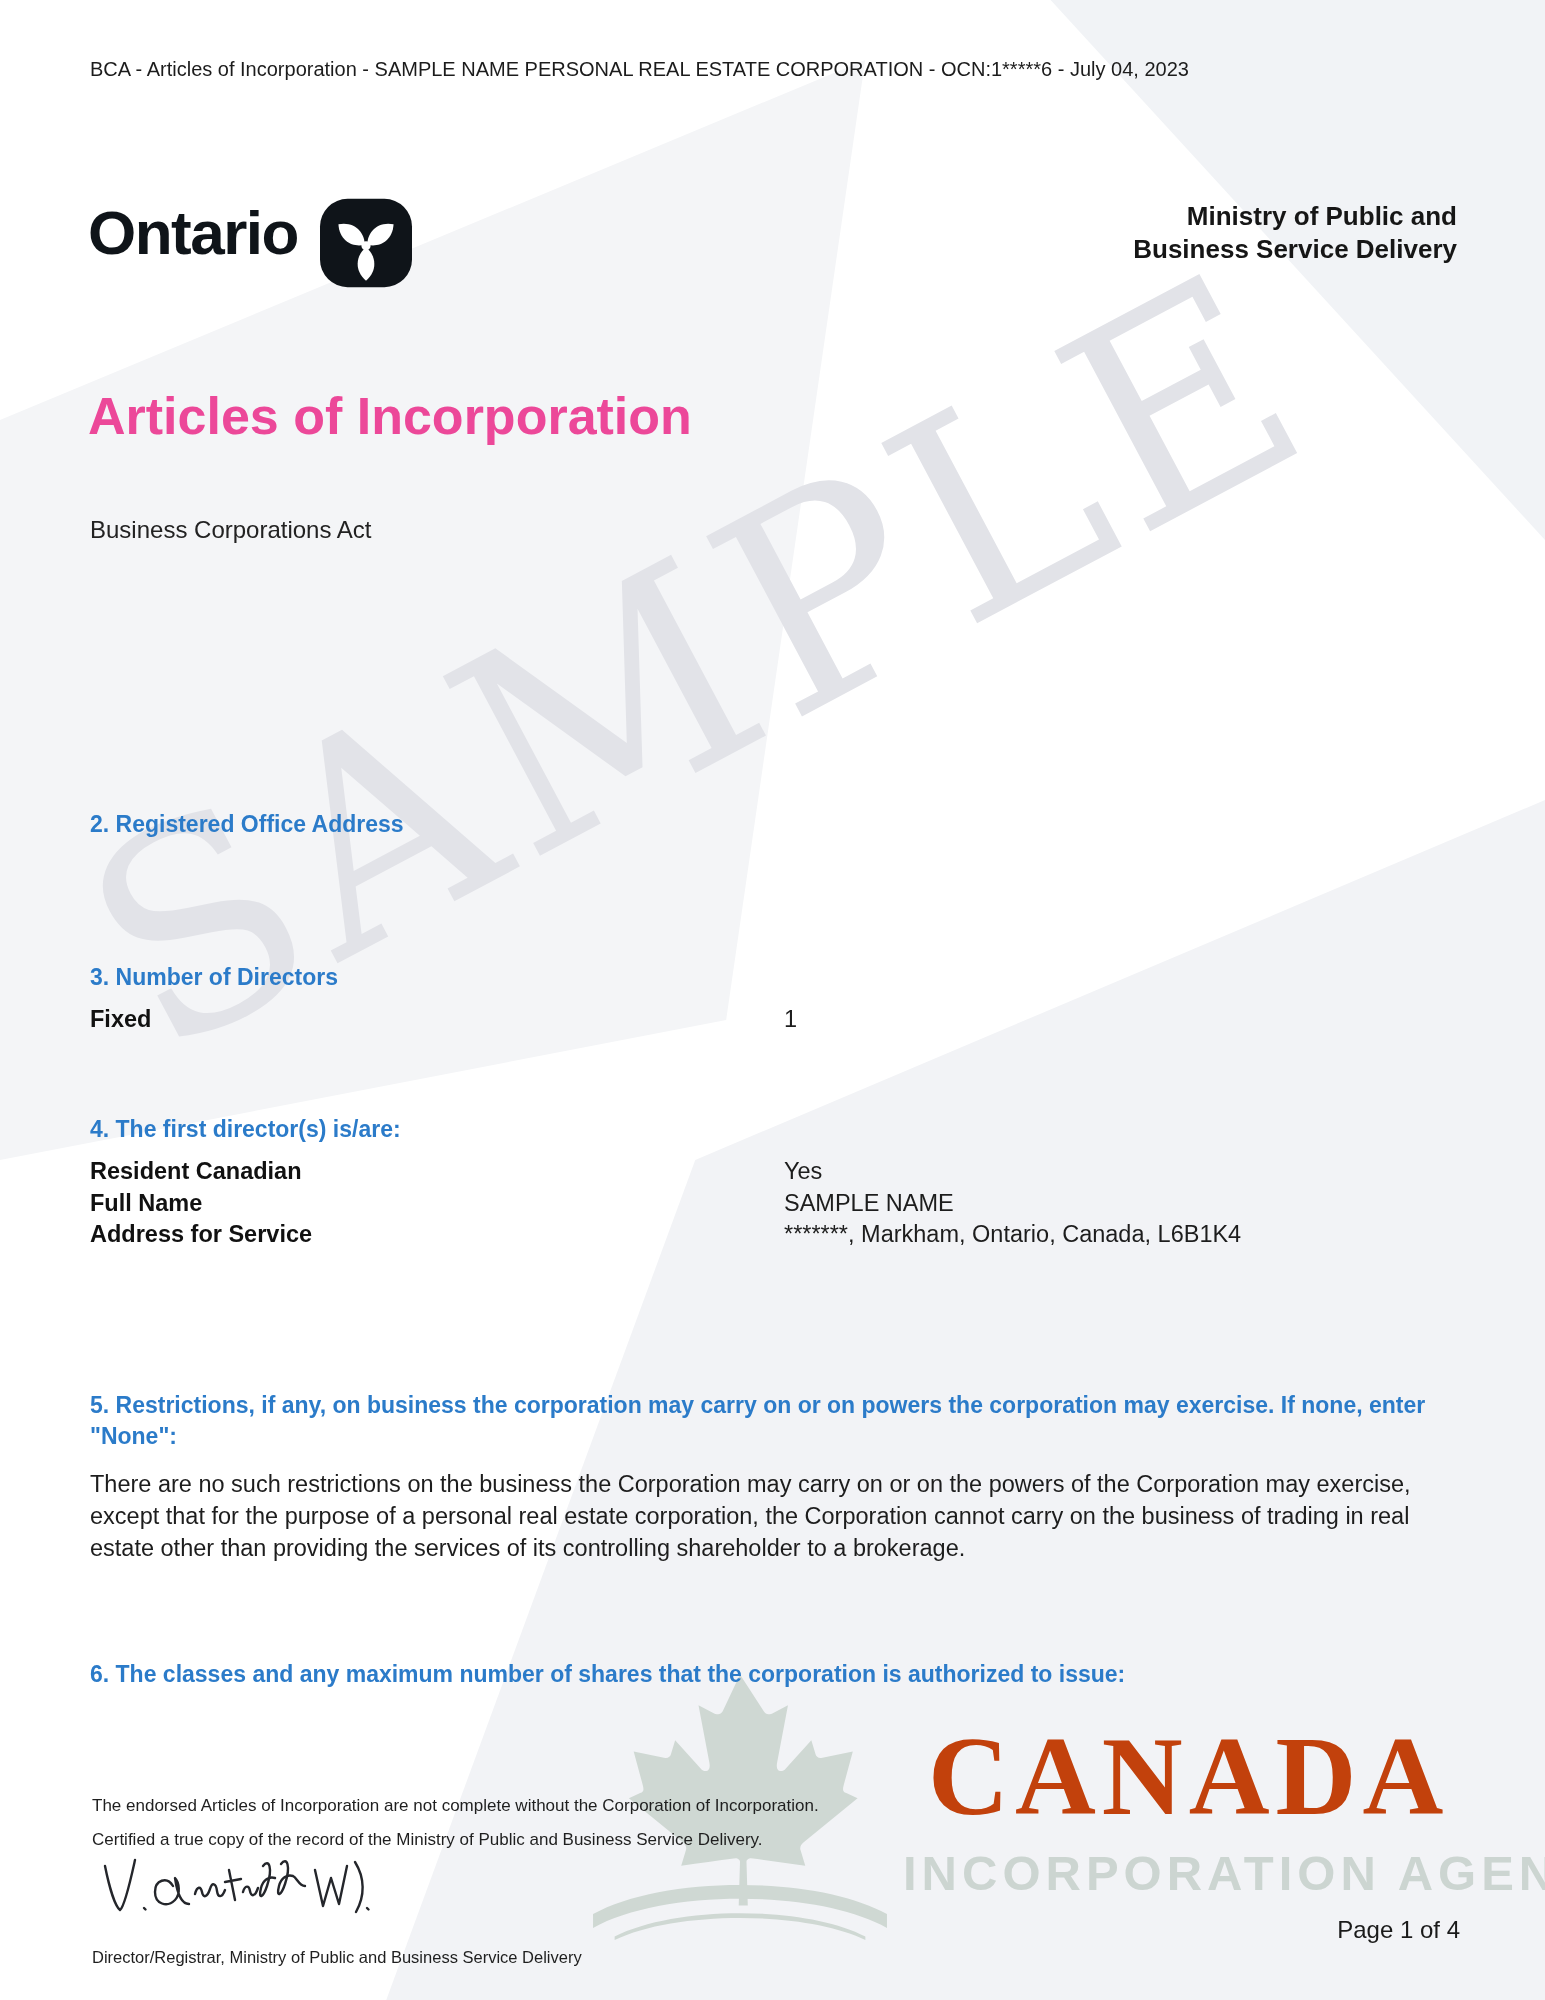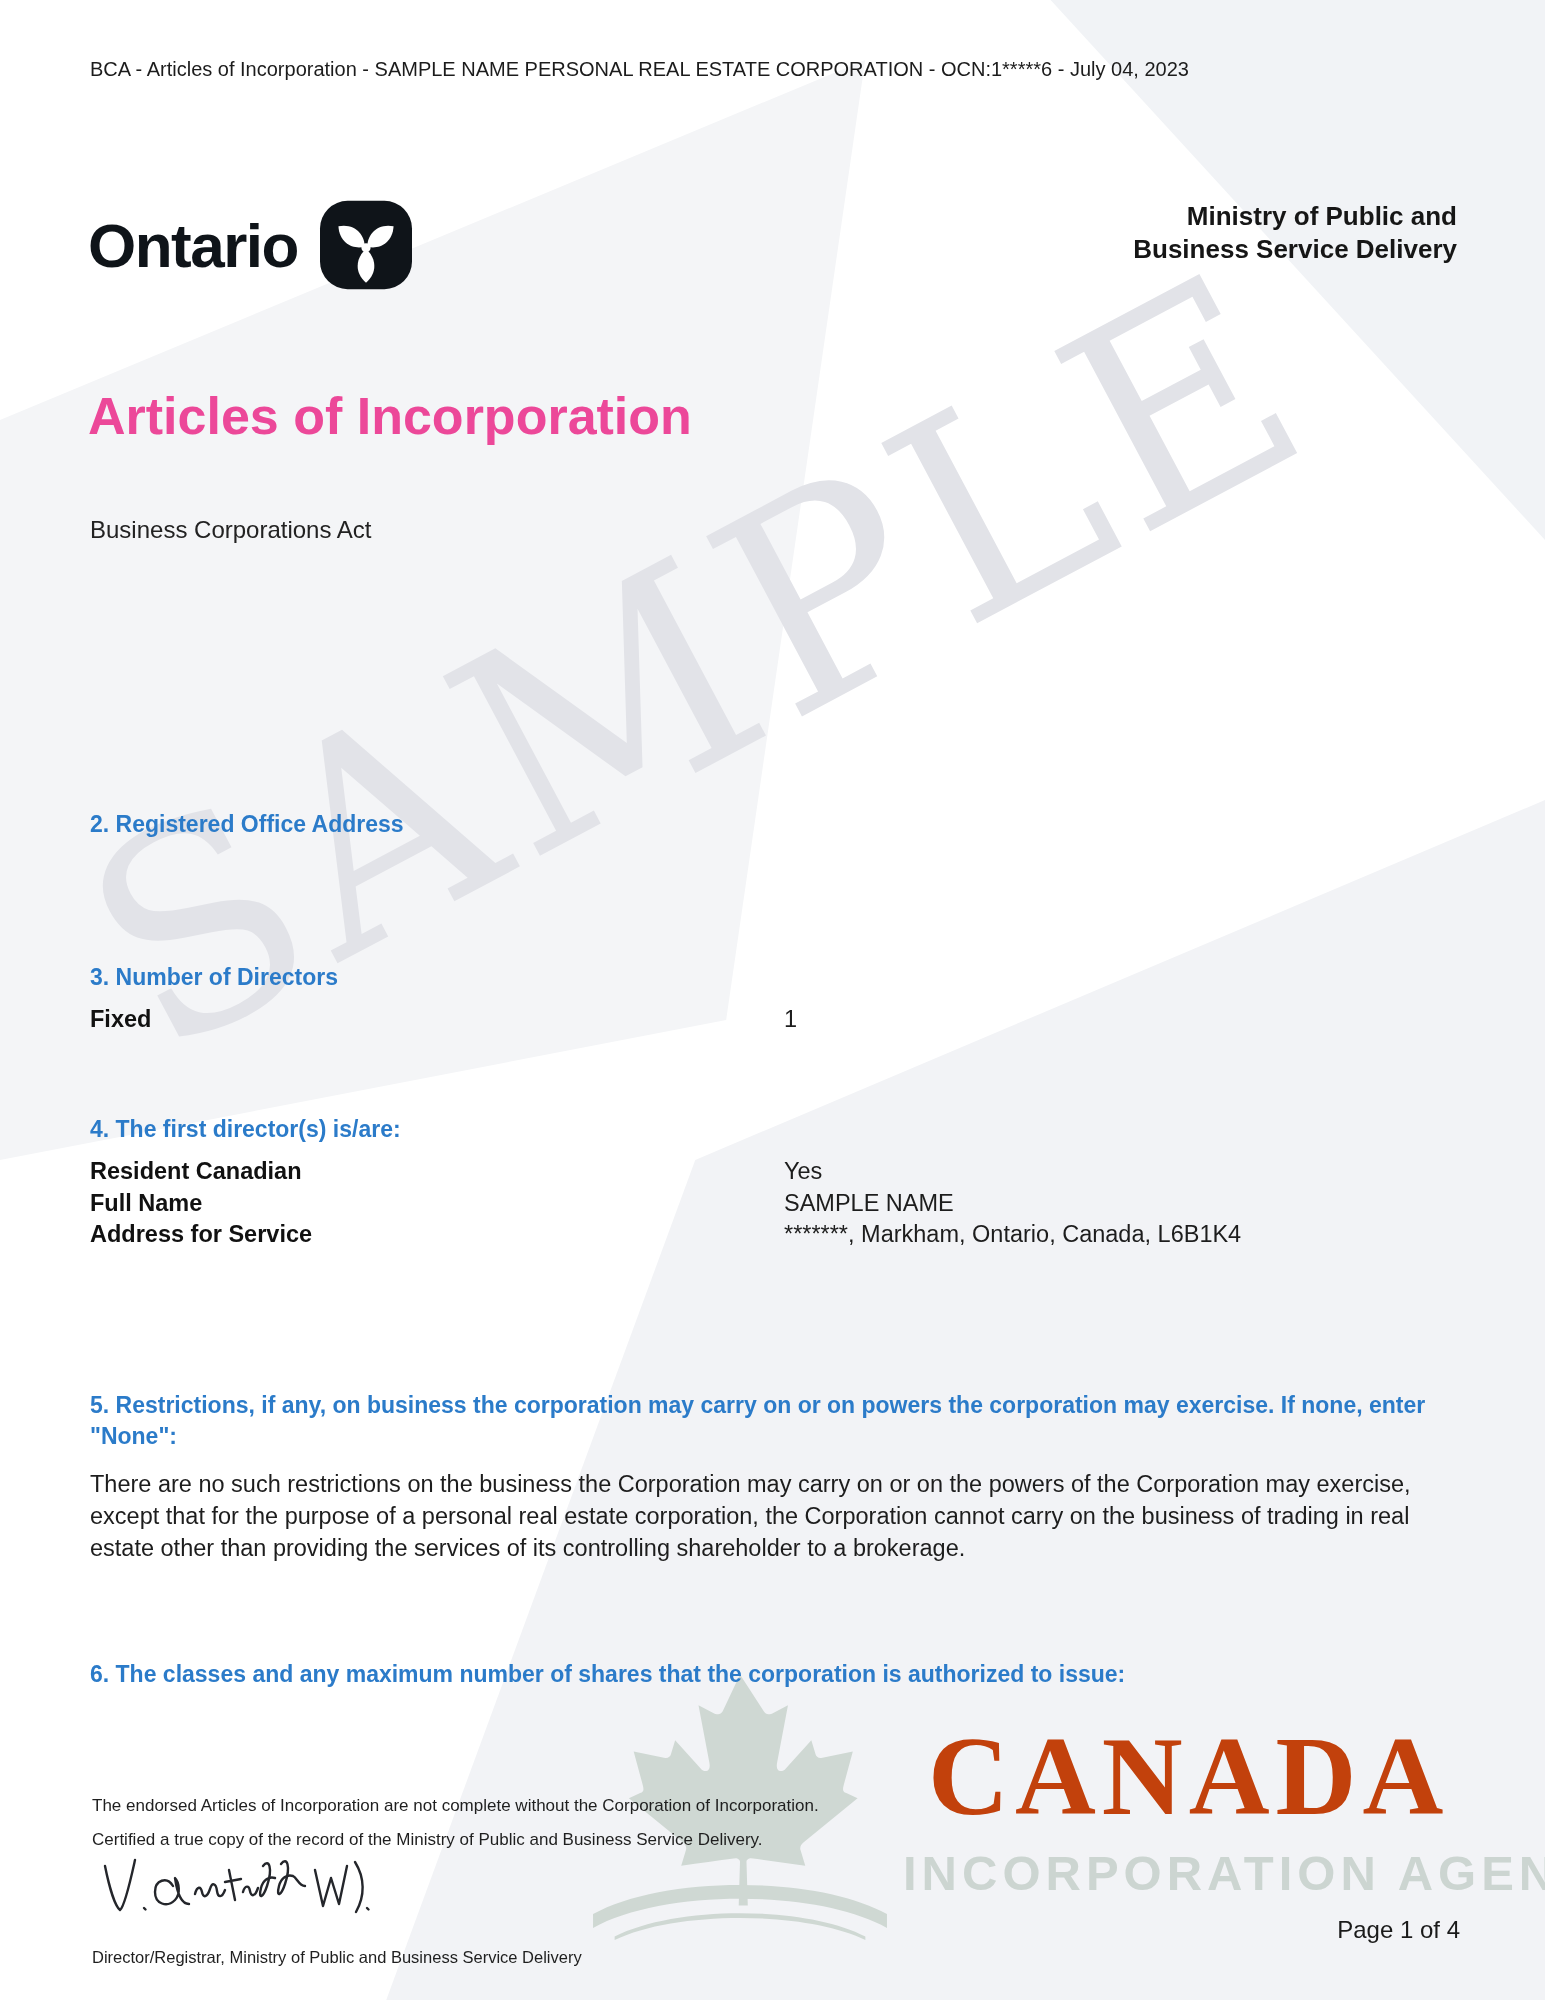--- a/index.html
+++ b/index.html
@@ -26,21 +26,21 @@
   }
   .wm-agency{
     left:903px;top:1845px;font-family:"Liberation Sans",sans-serif;font-weight:700;
     font-size:49px;letter-spacing:5px;color:#ccd5d1;white-space:nowrap;
   }
   .wm-leaf{left:575px;top:1672px;}
   
   .content{position:absolute;inset:0;z-index:2;}
   .abs{position:absolute;}
   .header-line{left:90px;top:58px;font-size:20px;color:#1c1c1c;}
-  .brand{left:88px;top:197px;display:flex;align-items:center;gap:20px;height:96px;}
+  .brand{left:88px;top:197px;display:flex;align-items:flex-start;gap:20px;height:96px;}
   .brand-word{font-size:62px;font-weight:700;letter-spacing:-1.5px;color:#0f1419;}
   .ministry{right:88px;top:200px;text-align:right;font-size:26px;font-weight:700;line-height:33px;color:#161616;}
   .doc-title{left:88px;top:386px;font-size:52px;font-weight:600;color:#ec4899;}
   .subtitle{left:90px;top:516px;font-size:24px;color:#222;}
   .section{left:90px;width:1372px;}
   .sec-h{font-size:23px;font-weight:700;color:#2b7bc9;line-height:31px;margin:0 0 11px 0;}
   .sec-v{font-size:23.5px;color:#1d1d1d;line-height:31px;}
   .s1{top:656px;} .s2{top:809px;} .s3{top:962px;} .s4{top:1114px;}
   .s5{top:1390px;} .s6{top:1659px;}
   .kv-row{display:flex;font-size:23.5px;line-height:31.5px;}

